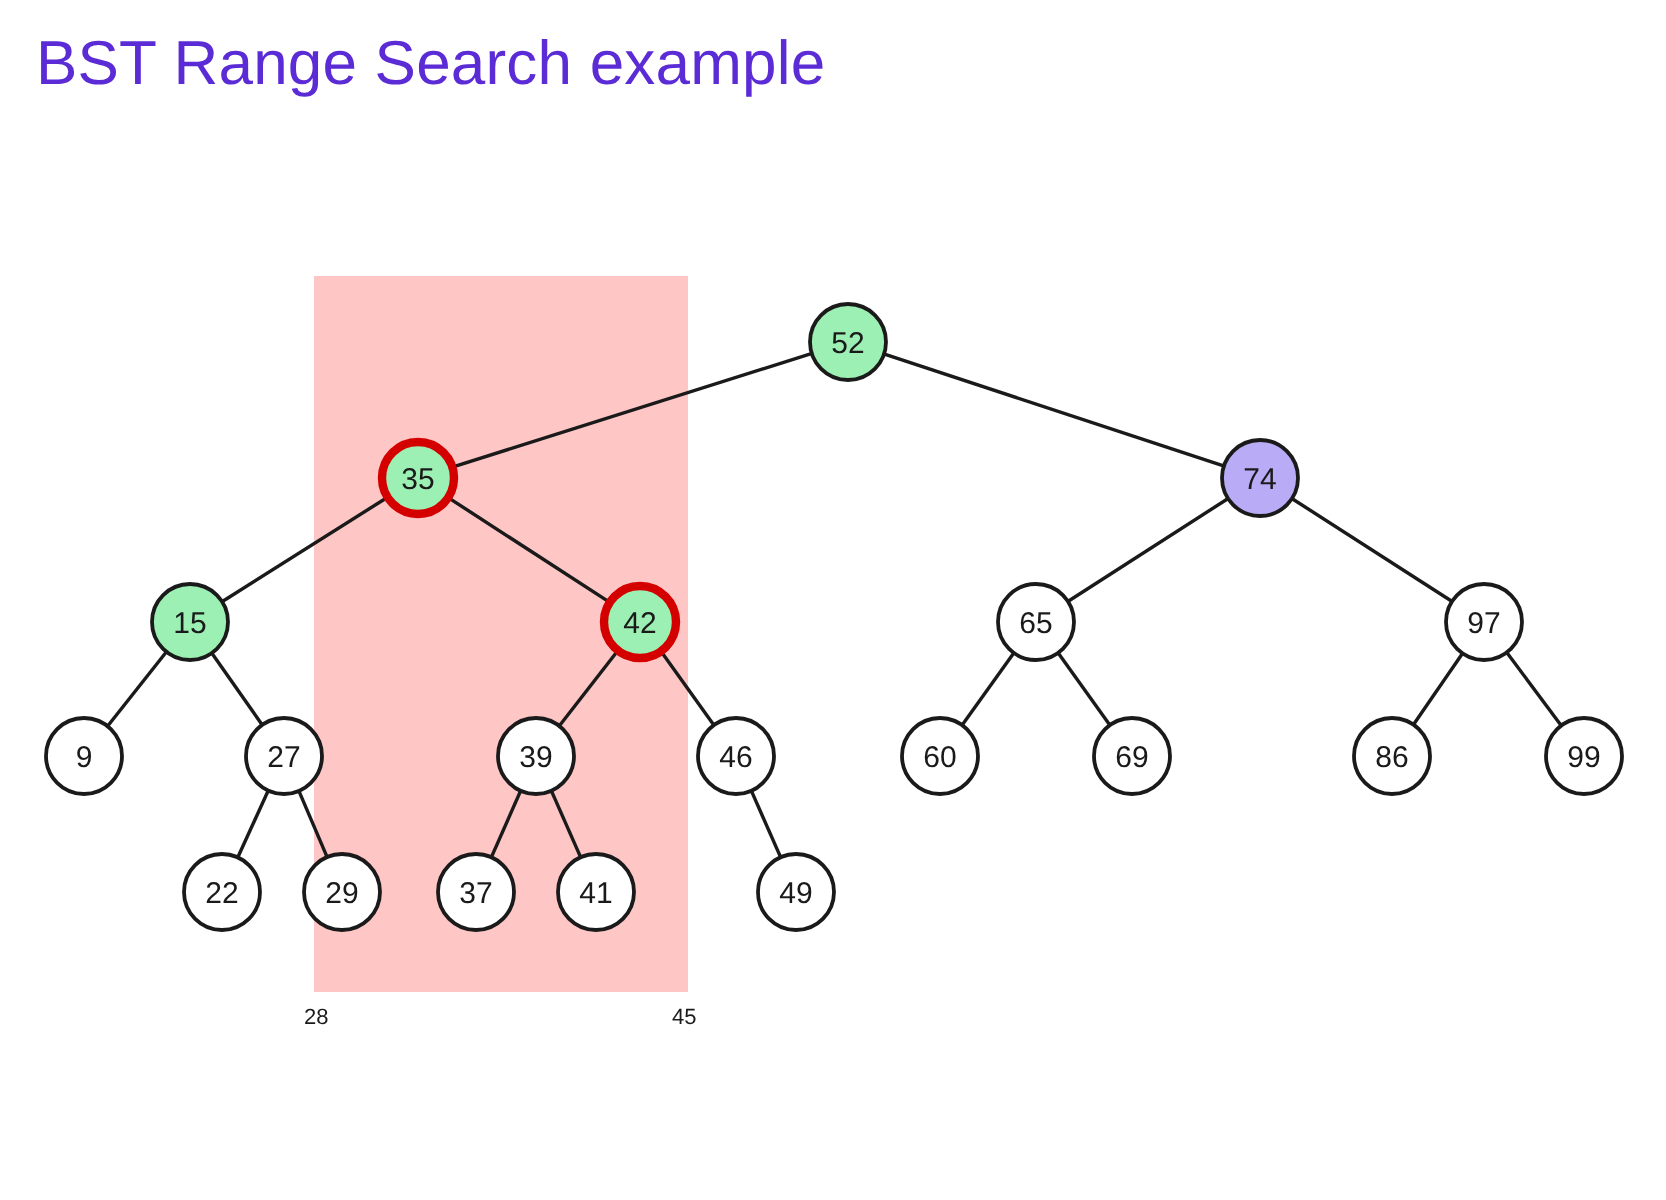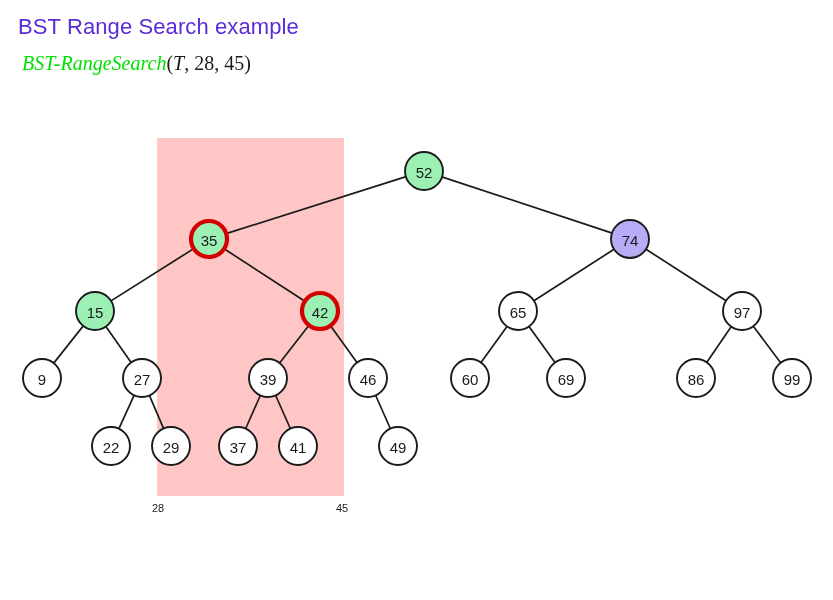--- a/index.html
+++ b/index.html
@@ -4,21 +4,21 @@
 <style>
   html,body{margin:0;padding:0;}
   body{
     width:833px;height:600px;background:#ffffff;overflow:hidden;
     font-family:"Liberation Sans", sans-serif;
     position:relative;
   }
   #slide{position:absolute;left:0;top:0;width:833px;height:600px;}
   #title{
     position:absolute;left:18px;top:14px;
-    font-size:22px;color:#5B2BD6;letter-spacing:0.1px;white-space:nowrap;
+    font-size:31px;color:#5B2BD6;letter-spacing:0.1px;white-space:nowrap;
   }
   #subtitle{
     position:absolute;left:22px;top:52px;
     font-size:20px;color:#111111;white-space:nowrap;
   }
   #subtitle .proc{color:#00E000;font-style:italic;font-family:"Liberation Serif",serif;}
   #subtitle .args{color:#1a1a1a;font-family:"Liberation Serif",serif;}
   #subtitle .args .var{font-style:italic;}
   svg#tree{position:absolute;left:0;top:0;width:833px;height:600px;}
   .edge{stroke:#1a1a1a;stroke-width:1.7;fill:none;}
@@ -34,23 +34,20 @@
     fill:#1a1a1a;
   }
 </style>
 </head>
 <body>
 
 <div id="slide">
 
   <div id="title">BST Range Search example</div>
 
-  <div id="subtitle">
-    <span class="proc">BST-RangeSearch</span><span class="args"><span>(</span><span class="var">T</span><span>, </span><span>28</span><span>, </span><span>45</span><span>)</span></span>
-  </div>
 
   <svg id="tree" viewBox="0 0 833 600">
     <rect id="range-band" class="band" x="157" y="138" width="187" height="358" fill="#FFC6C6"></rect>
     <g id="edges-group">
         <line x1="406.83792653208513" y1="176.4280046317126" x2="226.16207346791484" y2="233.5719953682874" class="edge"></line>
         <line x1="441.0928217648843" y1="176.64229067967054" x2="612.9071782351157" y2="233.35770932032946" class="edge"></line>
         <line x1="193.7811997454425" y1="248.61187384498368" x2="110.21880025455748" y2="301.3881261550163" class="edge"></line>
         <line x1="224.10130316649784" y1="248.7954398917824" x2="304.89869683350213" y2="301.2045601082176" class="edge"></line>
         <line x1="614.858787443222" y1="248.73363664364297" x2="533.141212556778" y2="301.26636335635703" class="edge"></line>
         <line x1="645.141212556778" y1="248.73363664364297" x2="726.858787443222" y2="301.26636335635703" class="edge"></line>

